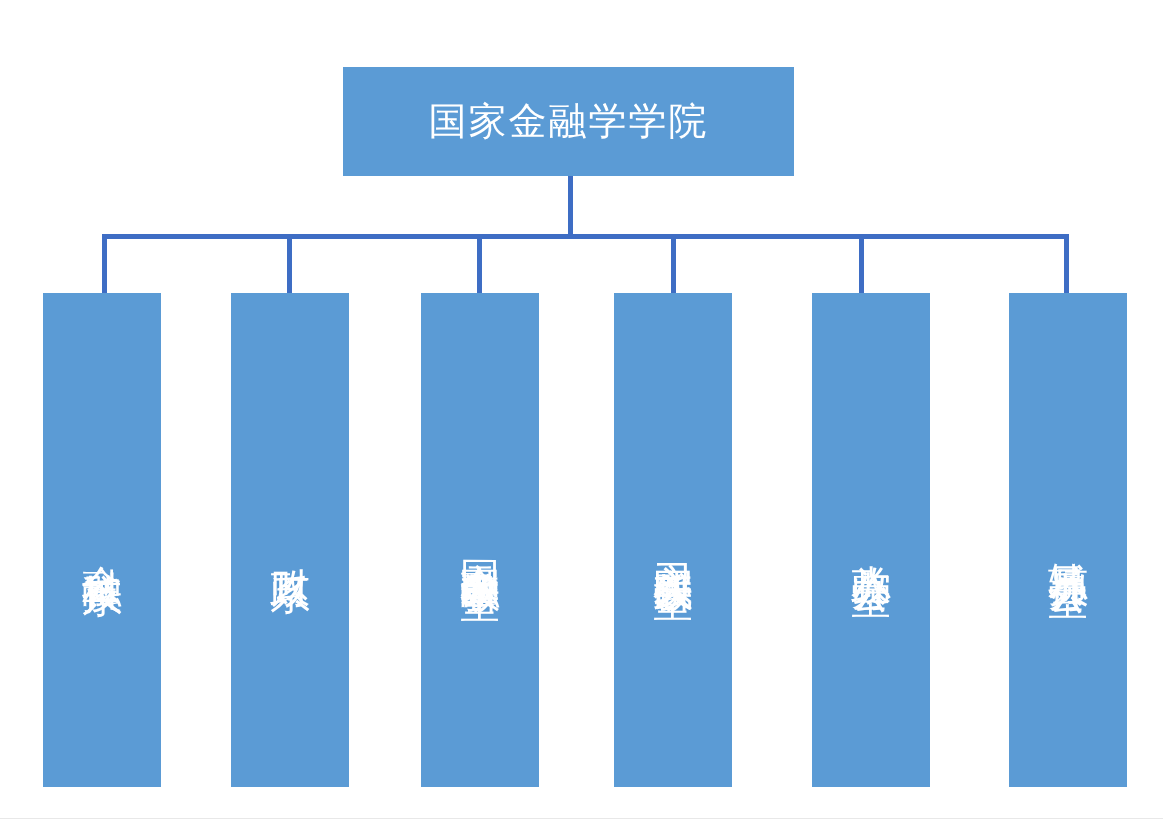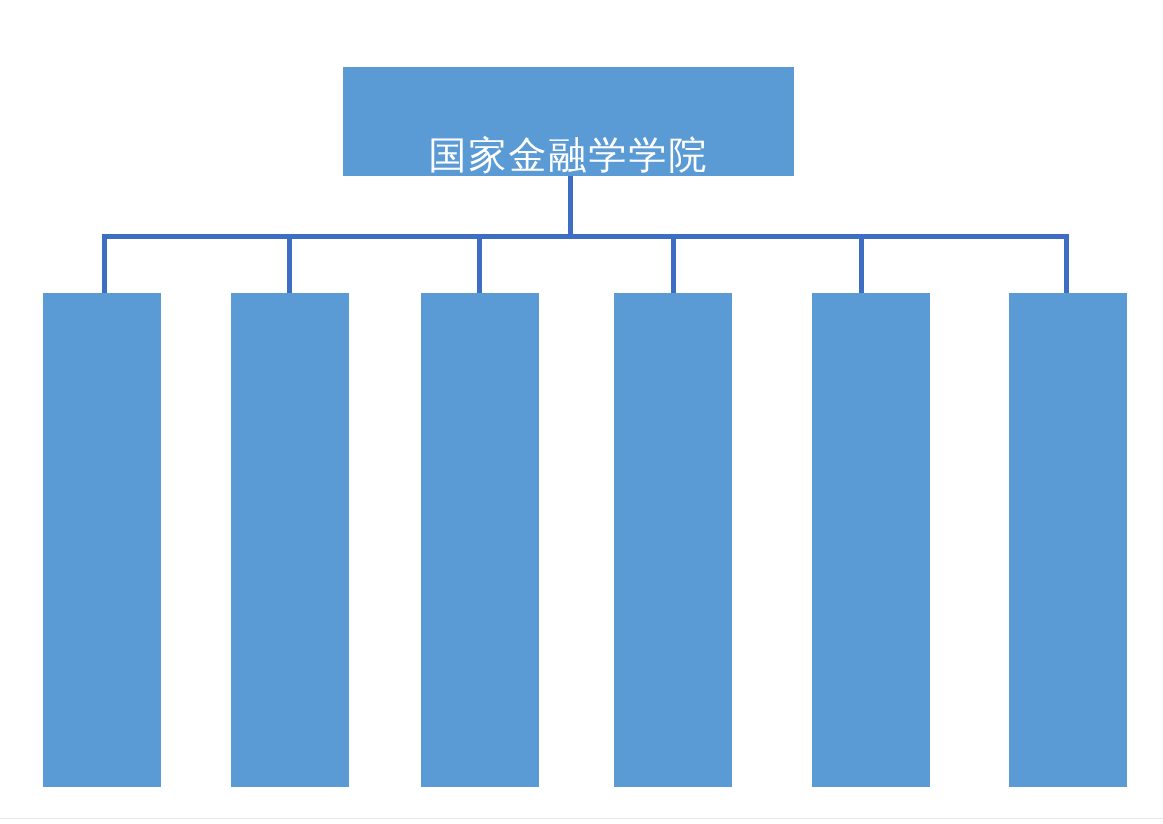--- a/index.html
+++ b/index.html
@@ -20,21 +20,21 @@
     background: #ffffff;
     overflow: hidden;
   }
 
   
   .node {
     position: absolute;
     background: #5B9BD5;
     color: #ffffff;
     display: flex;
-    align-items: flex-end;
+    align-items: center;
     justify-content: center;
     box-sizing: border-box;
     user-select: none;
   }
 
   .node-root {
     left: 343px;
     top: 67px;
     width: 451px;
     height: 109px;

